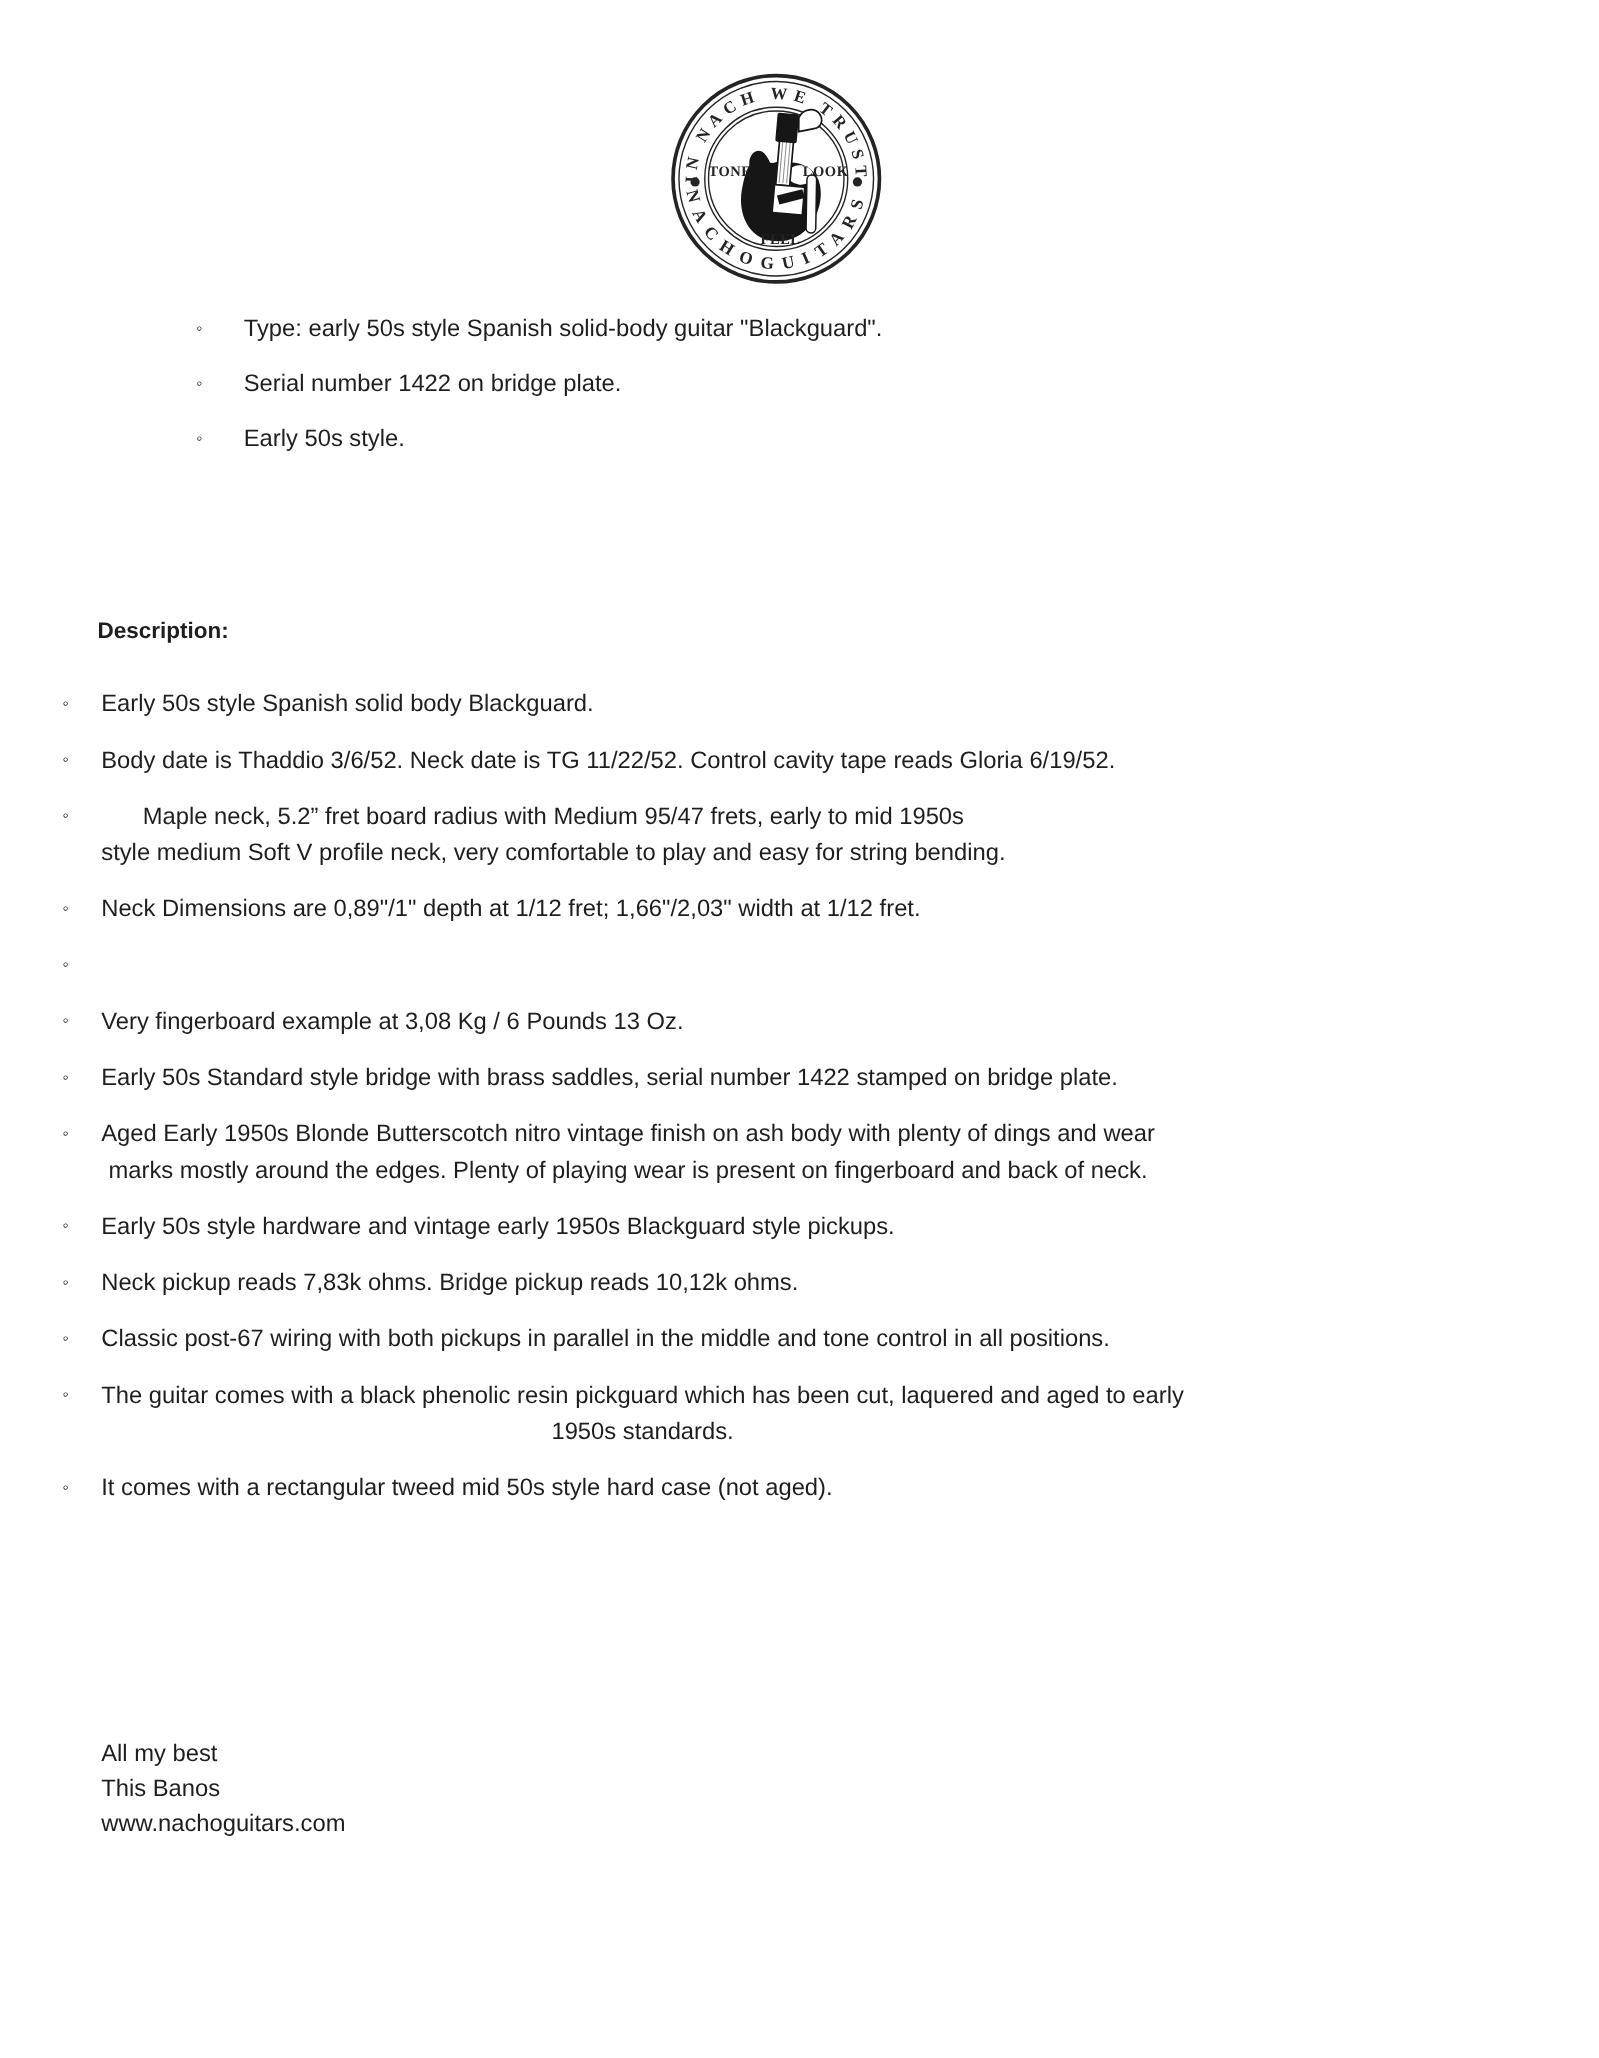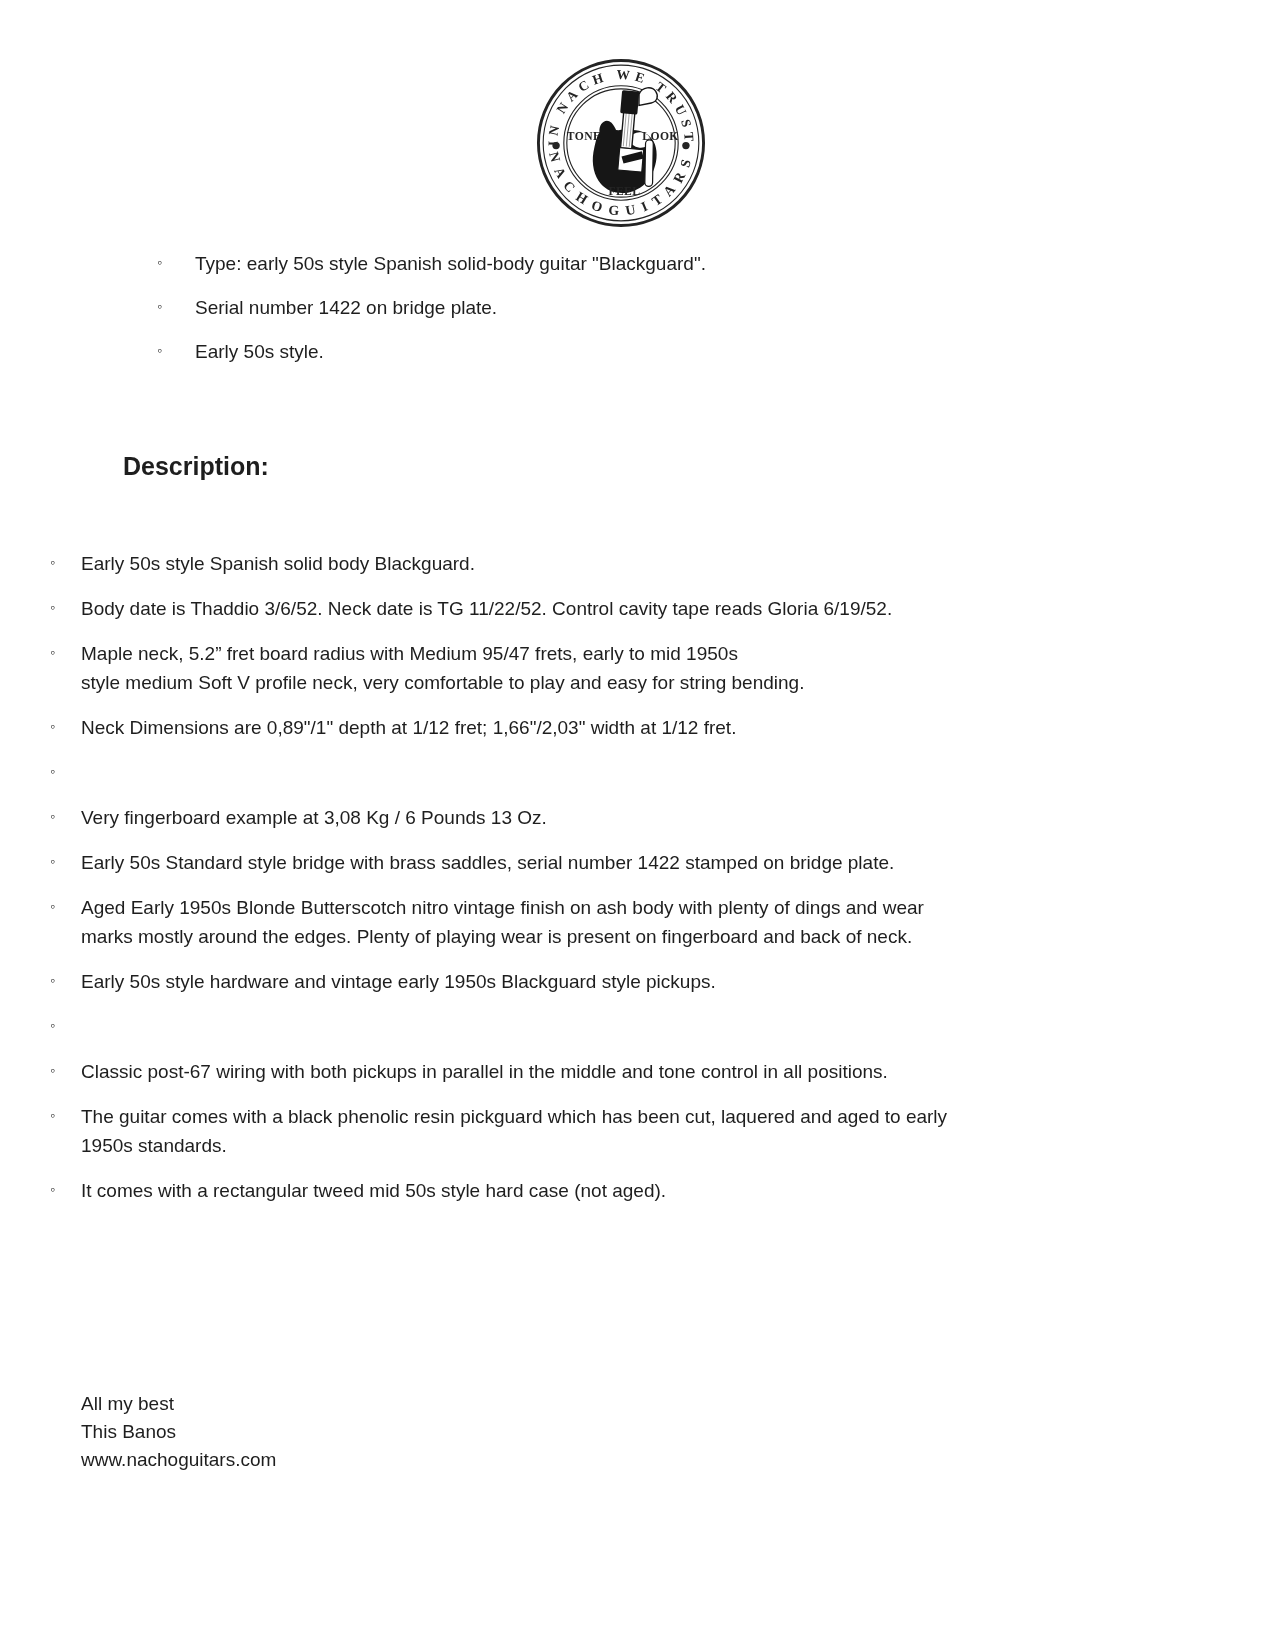--- a/index.html
+++ b/index.html
@@ -18,34 +18,34 @@
     font-family:"Liberation Serif","DejaVu Serif",serif;
     font-weight:700; fill:#242424;
   }
   .inner-label {
     font-family:"Liberation Serif","DejaVu Serif",serif;
     font-weight:700; fill:#242424; font-size:13.5px; letter-spacing:0.5px;
   }
 
   
   .li { display:flex; margin-bottom:16px; }
-  .li-text { white-space:pre-wrap; font-size:19px; line-height:29px; }
+  .li-text { white-space:pre-wrap; font-size:19px; line-height:29px;text-align:center; }
   .bullet {
     flex:0 0 auto; font-size:14px; line-height:29px;
     position:relative; top:-1px; color:#1e1e1e;
   }
   #top-list { position:absolute; left:155px; top:249px; width:1000px; }
   #top-list .li { margin-bottom:15px; }
   #top-list .bullet { width:40px; padding-left:2px; }
   #main-list { position:absolute; left:48px; top:549px; width:1200px; }
   #main-list .bullet { width:33px; padding-left:2px; }
 
   #desc-heading {
-    position:absolute; left:78px; top:452px;
-    font-size:25px; font-weight:700; line-height:29px;margin-left:45px;
+    position:absolute; left:78px; top:490px;
+    font-size:18px; font-weight:700; line-height:29px;
   }
 
   #signoff { position:absolute; left:81px; top:1358px; font-size:19px; line-height:28px;margin-top:32px; }
 </style>
 </head>
 <body>
 
 <div id="logo">
   <svg viewBox="0 0 200 200">
     <defs>
@@ -132,20 +132,21 @@
       <span class="bullet">◦</span>
       <span class="li-text"><span>Aged </span><b>Early 1950s Blonde Butterscotch</b><span> nitro vintage finish on </span><b>ash</b><span> body with plenty of dings and wear
 marks mostly around the edges. Plenty of playing wear is present on fingerboard and back of neck.</span></span>
     </div>
     <div class="li">
       <span class="bullet">◦</span>
       <span class="li-text"><span>Early 50s style hardware and vintage early 1950s Blackguard style pickups.</span></span>
     </div>
     <div class="li">
       <span class="bullet">◦</span>
+      <span class="li-text"><span>Neck pickup reads </span><b>7,83</b><span>k ohms. Bridge pickup reads </span><b>10,12</b><span>k ohms.</span></span>
     </div>
     <div class="li">
       <span class="bullet">◦</span>
       <span class="li-text"><span>Classic post-67 wiring with both pickups in parallel in the middle and tone control in all positions.</span></span>
     </div>
     <div class="li">
       <span class="bullet">◦</span>
       <span class="li-text"><span>The guitar comes with a </span><b>black phenolic resin</b><span> pickguard which has been cut, laquered and aged to early
 1950s standards.</span></span>
     </div>

